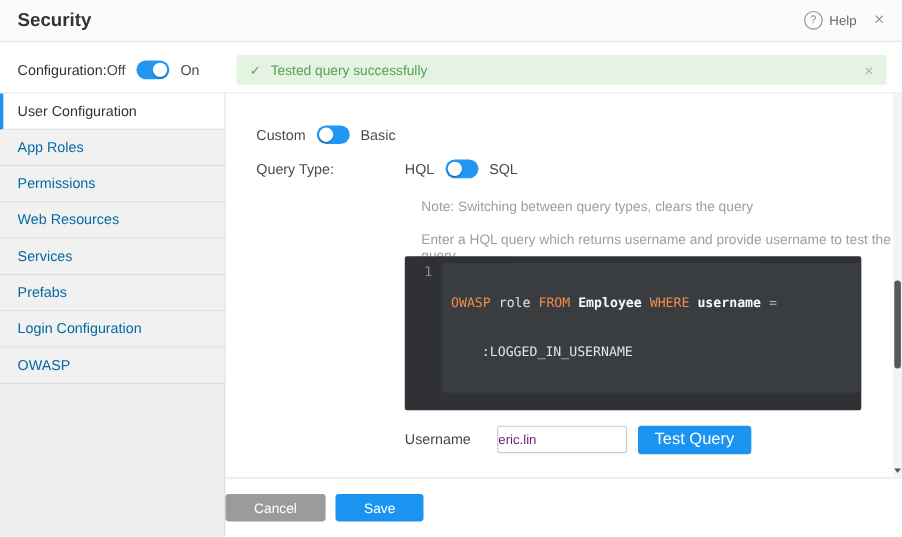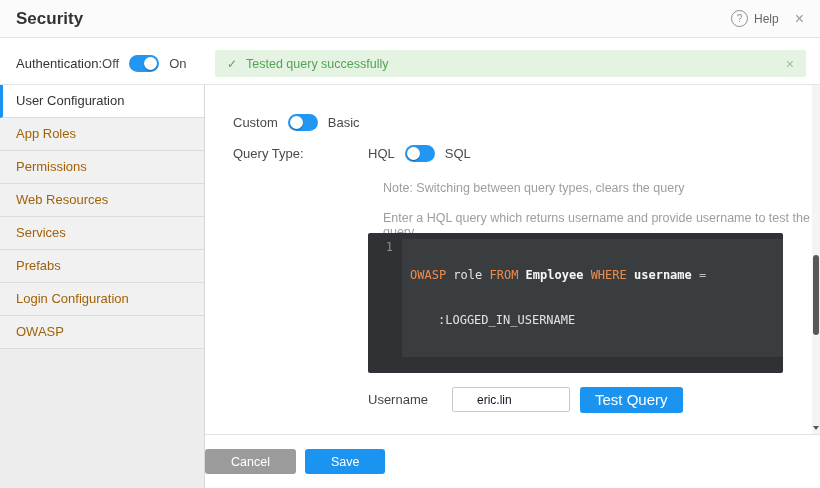--- a/index.html
+++ b/index.html
@@ -32,21 +32,21 @@
   .switch[data-state="right"] .knob{left:15px;}
   
   .banner{position:absolute;left:215px;right:14px;top:50px;height:27px;background:#e5f3e3;
     border-radius:2px;display:flex;align-items:center;padding:0 12px;box-sizing:border-box;}
   .banner-check{color:#58a95b;font-size:12px;margin-right:9px;}
   .banner-msg{color:#53a256;font-size:12.5px;}
   .banner-close{margin-left:auto;color:#9dbf9e;font-size:14px;line-height:1;cursor:pointer;}
   
   .sidebar{position:absolute;top:85px;left:0;bottom:0;width:205px;background:#ededed;
     border-right:1px solid #d8d8d8;box-sizing:border-box;}
-  .side-item{height:32px;line-height:32px;padding-left:16px;font-size:13px;color:#a16207;
+  .side-item{height:32px;line-height:32px;padding-left:16px;font-size:13px;color:#0369a1;
     border-bottom:1px solid #dcdcdc;background:#f1f1f1;cursor:pointer;}
   .side-item.active{background:#fff;border-left:3px solid #1a94f0;padding-left:13px;color:#333;}
   
   .content{position:absolute;left:205px;top:85px;right:8px;bottom:54px;background:#fff;overflow:hidden;}
   .frow{position:absolute;left:28px;right:20px;height:28px;display:flex;align-items:center;}
   .row-role{top:23px;}
   .row-query{top:54px;}
   .flabel{width:135px;font-size:13px;color:#4a4a4a;flex:0 0 135px;}
   .note{position:absolute;left:178px;font-size:12.5px;color:#9e9e9e;}
   .note-1{top:96px;}
@@ -62,21 +62,21 @@
   .cline{line-height:17px;white-space:pre-wrap;}
   .l2{padding-left:28px;}
   .tok-kw{color:#ef8c4b;}
   .tok-id{color:#f8f8f8;font-weight:bold;}
   .tok-op{color:#b9bec2;}
   .tok-plain{color:#e2e2e2;}
   
   .row-user{position:absolute;left:163px;top:301px;height:27px;display:flex;align-items:center;}
   .u-label{font-size:13px;color:#444;width:84px;flex:0 0 84px;}
   .u-input{width:118px;height:25px;box-sizing:border-box;border:1px solid #c9c9c9;border-radius:2px;
-    padding:0 24px;font-size:12px;color:#0f172a;font-family:"Liberation Sans", sans-serif;outline:none;}
+    padding:0 0;font-size:12px;color:#701a75;font-family:"Liberation Sans", sans-serif;outline:none;}
   .btn-test{margin-left:10px;height:26px;padding:0 15px;background:#1a94f0;color:#fff;border:none;
     border-radius:3px;font-size:15px;font-family:"Liberation Sans", sans-serif;cursor:pointer;}
   
   .footer{position:absolute;left:205px;right:0;bottom:0;height:54px;background:#fff;
     border-top:1px solid #e2e2e2;display:flex;align-items:center;justify-content:flex-start;
     padding-right:15px;gap:9px;box-sizing:border-box;}
   .btn{height:25px;padding:0 26px;font-size:12.5px;border:none;border-radius:3px;color:#fff;
     font-family:"Liberation Sans", sans-serif;cursor:pointer;}
   .btn-cancel{background:#9b9b9b;}
   .btn-save{background:#1a94f0;}
@@ -92,21 +92,21 @@
 <div class="header">
   <span class="title">Security</span>
   <div class="header-right">
     <span class="help-circle">?</span>
     <span class="help-label">Help</span>
     <span class="close-x">×</span>
   </div>
 </div>
 
 <div class="auth-row">
-  <span class="auth-label">Authentication:</span>
+  <span class="auth-label">Configuration:</span>
   <span class="opt auth-off">Off</span>
   <span class="switch" data-state="right">
     <span class="knob"></span>
   </span>
   <span class="opt">On</span>
 </div>
 
 <div class="banner">
   <span class="banner-check">✓</span>
   <span class="banner-msg">Tested query successfully</span>

